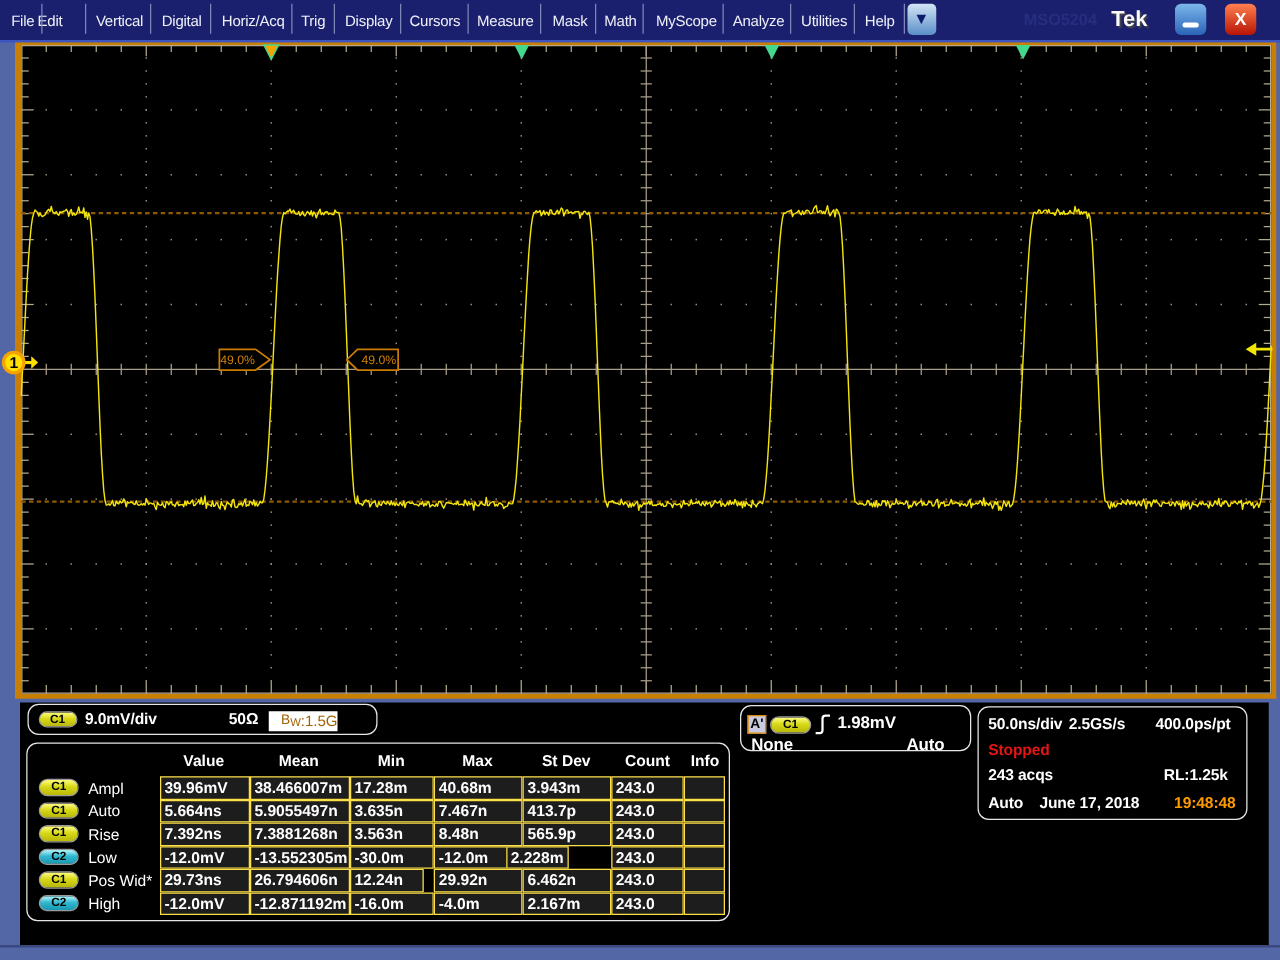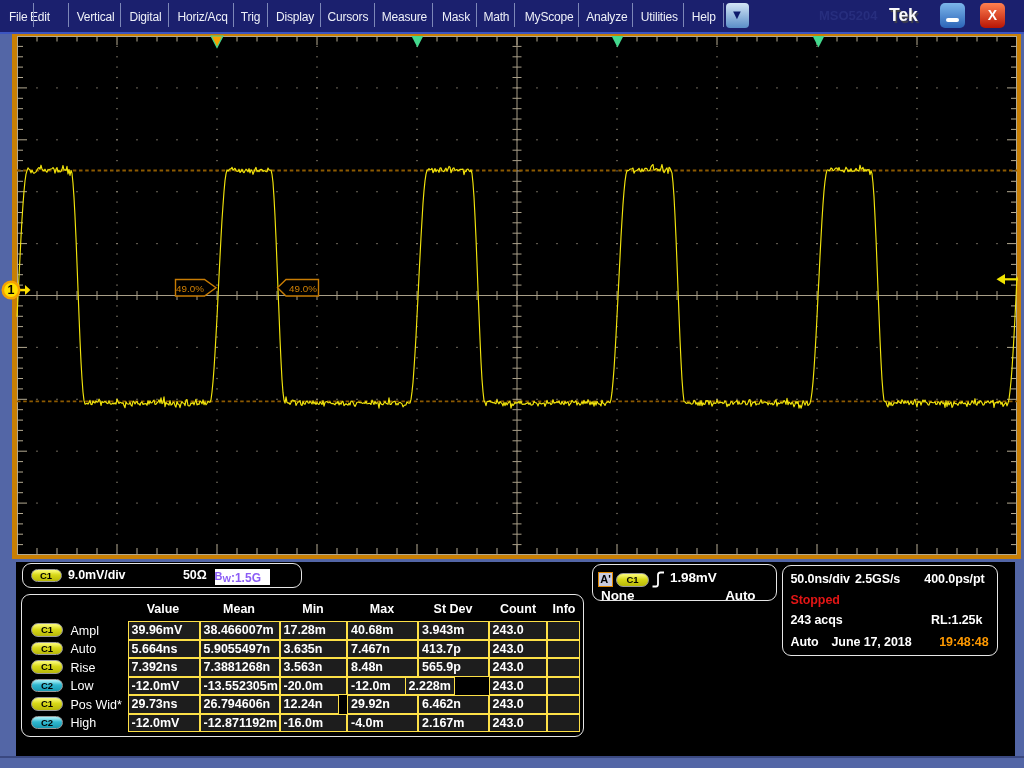--- a/index.html
+++ b/index.html
@@ -19,22 +19,22 @@
 #abox{left:765.5px;top:2.5px;width:216px;height:91.5px}
 .pilly,.pillc{position:absolute;width:32px;height:13.5px;border-radius:7px;border:1px solid #9a9a9a;
  color:#000;font-size:9.5px;font-weight:bold;text-align:center;line-height:12px}
 .pilly{background:linear-gradient(#f8f870 8%,#d8d818 45%,#b8b808)}
 .pillc{background:linear-gradient(#a0ecf4 8%,#30b8d0 45%,#1898b0)}
 .rlab{position:absolute;font-size:12.5px;font-weight:normal;white-space:nowrap}
 .th{position:absolute;top:7px;transform:translateX(-50%);font-size:12.5px;font-weight:bold}
 .cell{position:absolute;border:1px solid #fde047;background:#1d1d1d;font-size:12.5px;font-weight:bold;
  padding-left:3px;line-height:16.5px;white-space:nowrap;overflow:hidden}
 .bt{position:absolute;font-size:12.5px;letter-spacing:-0.1px;font-weight:bold;white-space:nowrap}
-#bwbox{position:absolute;left:191.5px;top:5px;width:55.5px;height:16px;background:#fff;color:#8b5cf6;
- font-size:12px;font-weight:bold;text-align:left;line-height:15px}
+#bwbox{position:absolute;left:191.5px;top:5px;width:55.5px;height:16px;background:#fff;color:#a16207;
+ font-size:12px;font-weight:normal;text-align:right;line-height:15px}
 #abadge{position:absolute;left:5px;top:7px;width:15px;height:15px;border:1.6px solid #e08804;
  background:#c9cce0;color:#000;font-size:11px;font-weight:bold;text-align:center;line-height:12px}
 </style></head><body>
 <div id="menubar">
     <span class="mi" style="left:18.2px">File</span>
     <span class="mi" style="left:40px">Edit</span>
     <span class="mi" style="left:95.6px">Vertical</span>
     <span class="mi" style="left:145.4px">Digital</span>
     <span class="mi" style="left:202.6px">Horiz/Acq</span>
     <span class="mi" style="left:250.5px">Trig</span>
@@ -1230,21 +1230,21 @@
       <div class="cell" style="left:525.5px;top:45.0px;width:32.5px;height:18.5px"></div>
       <div class="cell" style="left:106px;top:63.5px;width:72px;height:18.5px">7.392ns</div>
       <div class="cell" style="left:178px;top:63.5px;width:80px;height:18.5px">7.3881268n</div>
       <div class="cell" style="left:258px;top:63.5px;width:67.5px;height:18.5px">3.563n</div>
       <div class="cell" style="left:325.5px;top:63.5px;width:71px;height:18.5px">8.48n</div>
       <div class="cell" style="left:396.5px;top:63.5px;width:70.5px;height:18.5px">565.9p</div>
       <div class="cell" style="left:467.0px;top:63.5px;width:58.5px;height:18.5px">243.0</div>
       <div class="cell" style="left:525.5px;top:63.5px;width:32.5px;height:18.5px"></div>
       <div class="cell" style="left:106px;top:82.0px;width:72px;height:18.5px">-12.0mV</div>
       <div class="cell" style="left:178px;top:82.0px;width:80px;height:18.5px">-13.552305m</div>
-      <div class="cell" style="left:258px;top:82.0px;width:67.5px;height:18.5px">-20.0m</div>
+      <div class="cell" style="left:258px;top:82.0px;width:67.5px;height:18.5px">-30.0m</div>
       <div class="cell" style="left:325.5px;top:82.0px;width:71px;height:18.5px">-12.0m</div>
       <div class="cell" style="left:383px;top:82.0px;width:50px;height:18.5px">2.228m</div>
       <div class="cell" style="left:467.0px;top:82.0px;width:58.5px;height:18.5px">243.0</div>
       <div class="cell" style="left:525.5px;top:82.0px;width:32.5px;height:18.5px"></div>
       <div class="cell" style="left:106px;top:100.5px;width:72px;height:18.5px">29.73ns</div>
       <div class="cell" style="left:178px;top:100.5px;width:80px;height:18.5px">26.794606n</div>
       <div class="cell" style="left:258px;top:100.5px;width:59px;height:18.5px">12.24n</div>
       <div class="cell" style="left:325.5px;top:100.5px;width:71px;height:18.5px">29.92n</div>
       <div class="cell" style="left:396.5px;top:100.5px;width:70.5px;height:18.5px">6.462n</div>
       <div class="cell" style="left:467.0px;top:100.5px;width:58.5px;height:18.5px">243.0</div>

